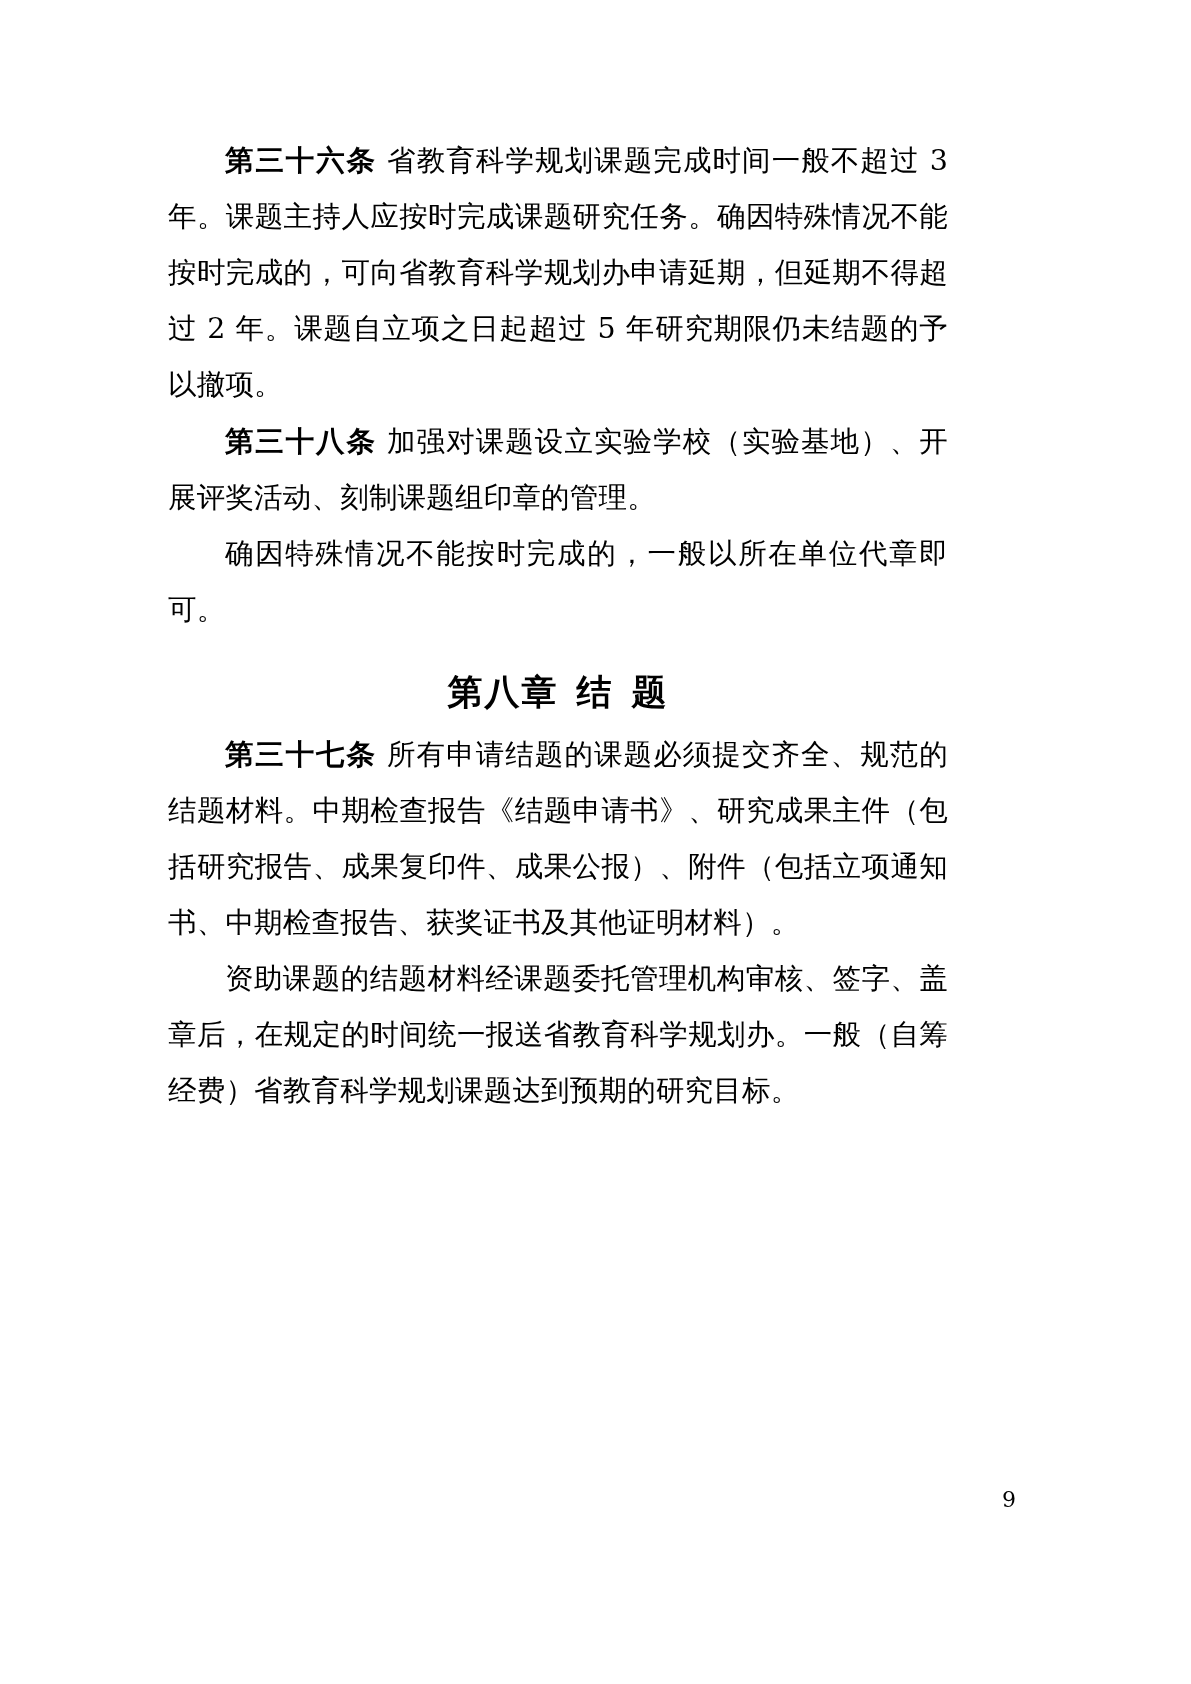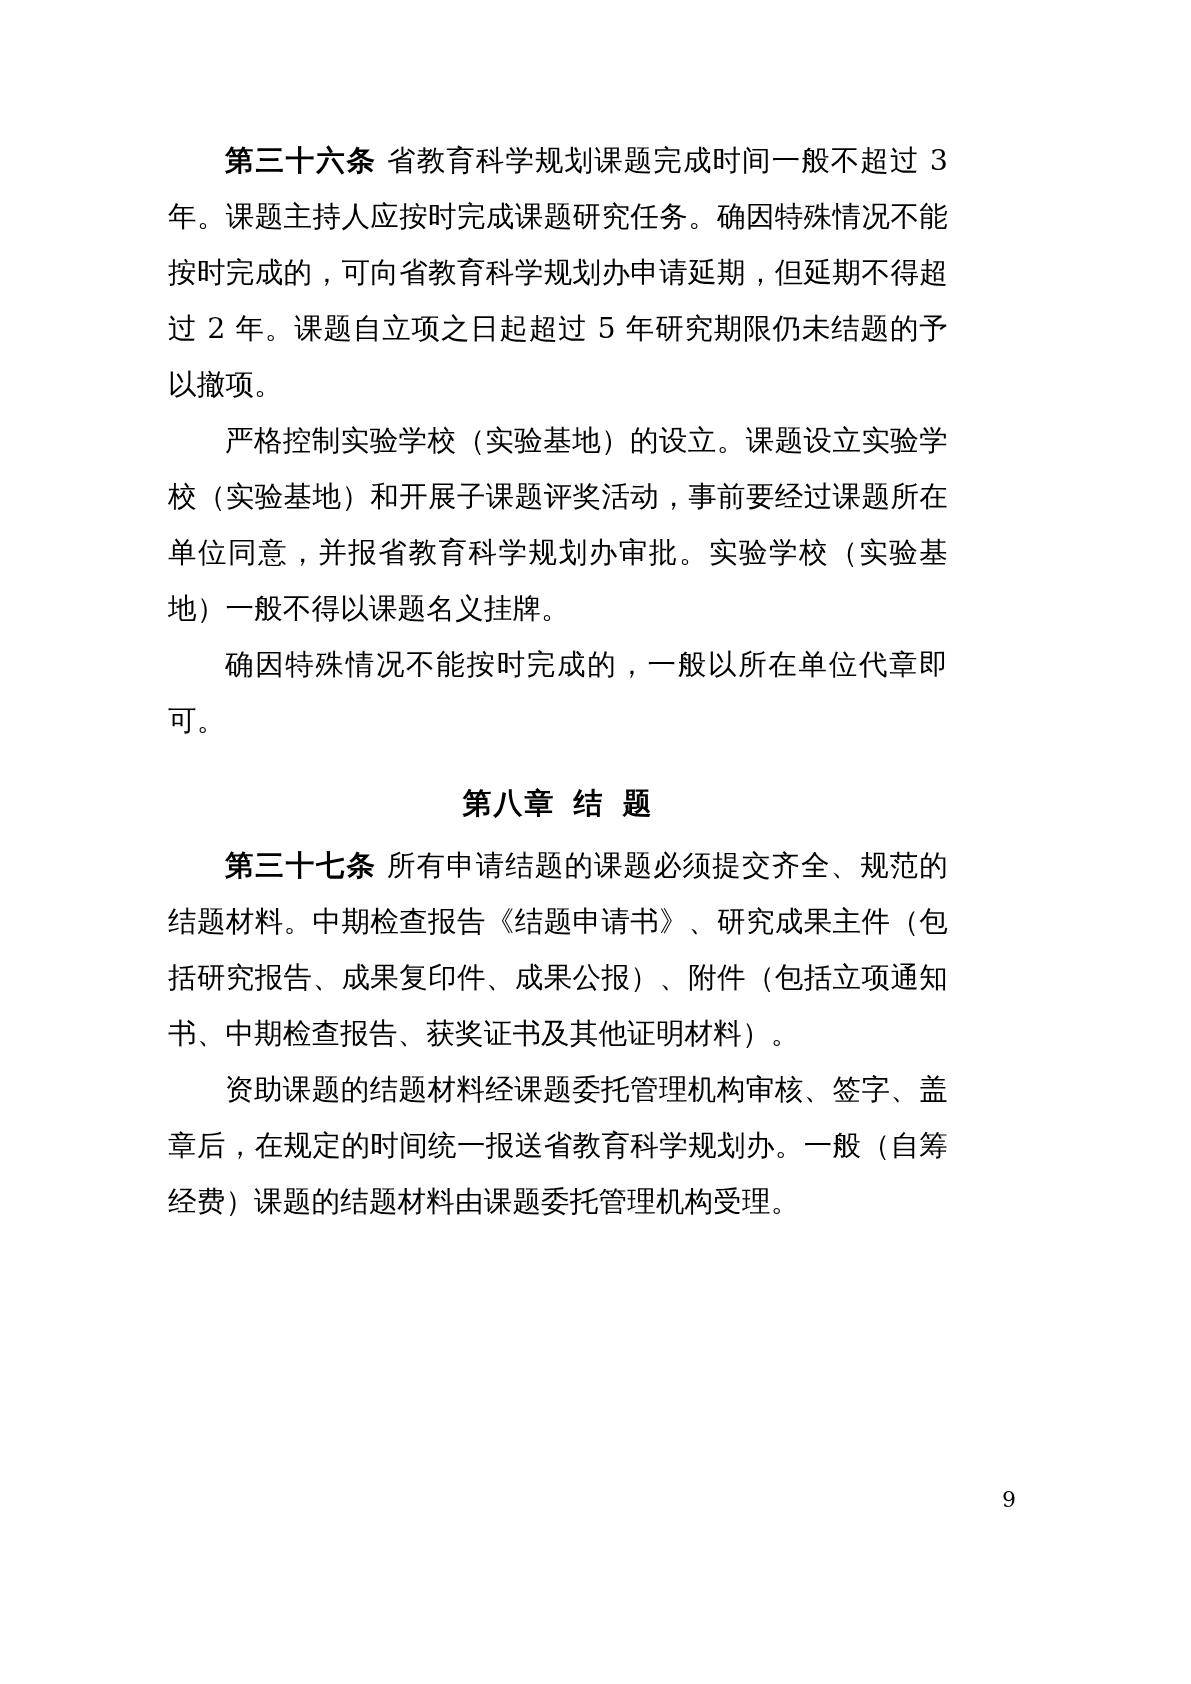--- a/index.html
+++ b/index.html
@@ -35,21 +35,21 @@
   }
   .para.indent {
     text-indent: 57px;
   }
   .art-label {
     font-weight: bold;
     font-family: "DejaVu Serif", "Liberation Serif", serif;
     letter-spacing: 1px;
   }
   .chapter {
-    font-size: 29px;
+    font-size: 35px;
     font-weight: bold;
     text-align: center;
     line-height: 56px;
     margin: 26px 0 6px 0;
     letter-spacing: 2px;
   }
   .chapter .gap {
     display: inline-block;
     width: 18px;
   }
@@ -64,28 +64,28 @@
 </style>
 </head>
 <body>
 
 <div class="page">
   <div class="content">
 
     <p class="para indent"><span class="art-label">第三十六条</span><span> 省教育科学规划课题完成时间一般不超过 3 年。课题主持人应按时完成课题研究任务。确因特殊情况不能按时完成的，可向省教育科学规划办申请延期，但延期不得超过 2 年。课题自立项之日起超过 5 年研究期限仍未结题的予以撤项。</span></p>
 
 
+    <p class="para indent"><span class="art-label">第三十八条</span><span> 加强对课题设立实验学校（实验基地）、开展评奖活动、刻制课题组印章的管理。</span></p>
 
-    <p class="para indent">严格控制实验学校（实验基地）的设立。课题设立实验学校（实验基地）和开展子课题评奖活动，事前要经过课题所在单位同意，并报省教育科学规划办审批。实验学校（实验基地）一般不得以课题名义挂牌。</p>
 
     <p class="para indent">确因特殊情况不能按时完成的，一般以所在单位代章即可。</p>
 
     <div class="chapter"><span>第八章</span><span class="gap"></span><span>结</span><span class="gap"></span><span>题</span></div>
 
 
     <p class="para indent"><span class="art-label">第三十七条</span><span> 所有申请结题的课题必须提交齐全、规范的结题材料。中期检查报告《结题申请书》、研究成果主件（包括研究报告、成果复印件、成果公报）、附件（包括立项通知书、中期检查报告、获奖证书及其他证明材料）。</span></p>
 
-    <p class="para indent">资助课题的结题材料经课题委托管理机构审核、签字、盖章后，在规定的时间统一报送省教育科学规划办。一般（自筹经费）课题的结题材料由课题委托管理机构受理。</p>
+    <p class="para indent">资助课题的结题材料经课题委托管理机构审核、签字、盖章后，在规定的时间统一报送省教育科学规划办。一般（自筹经费）省教育科学规划课题达到预期的研究目标。</p>
 
   </div>
 
   <div class="page-number">9</div>
 </div>
 
 </body></html>

